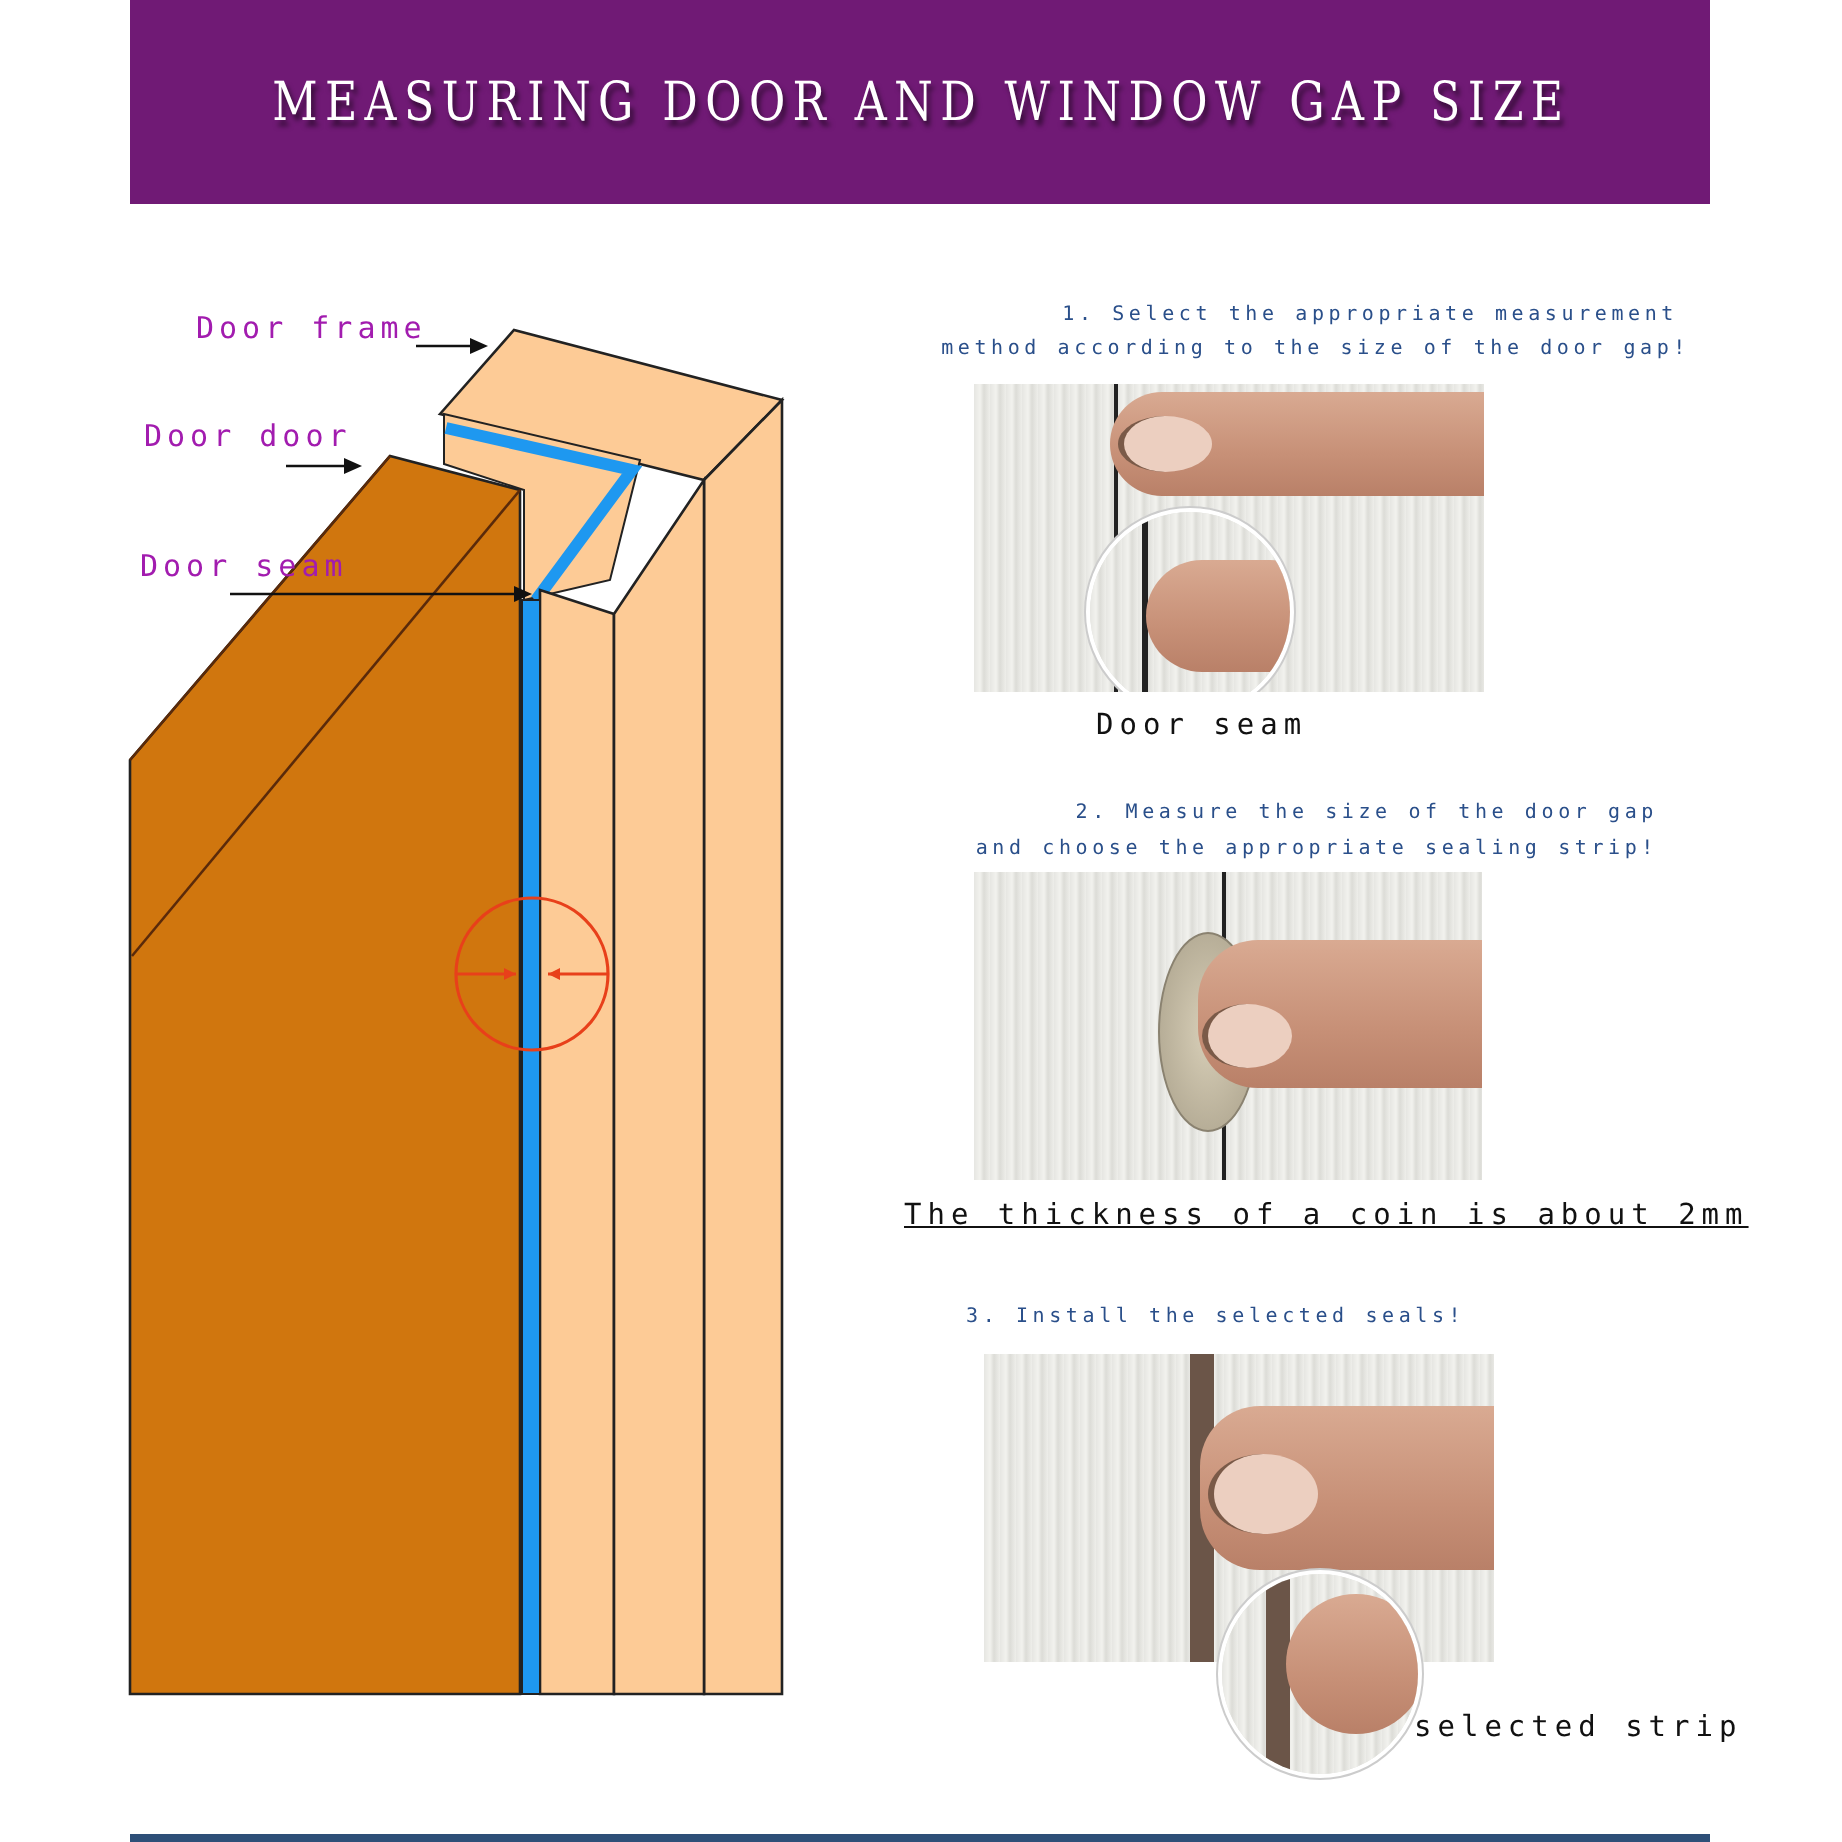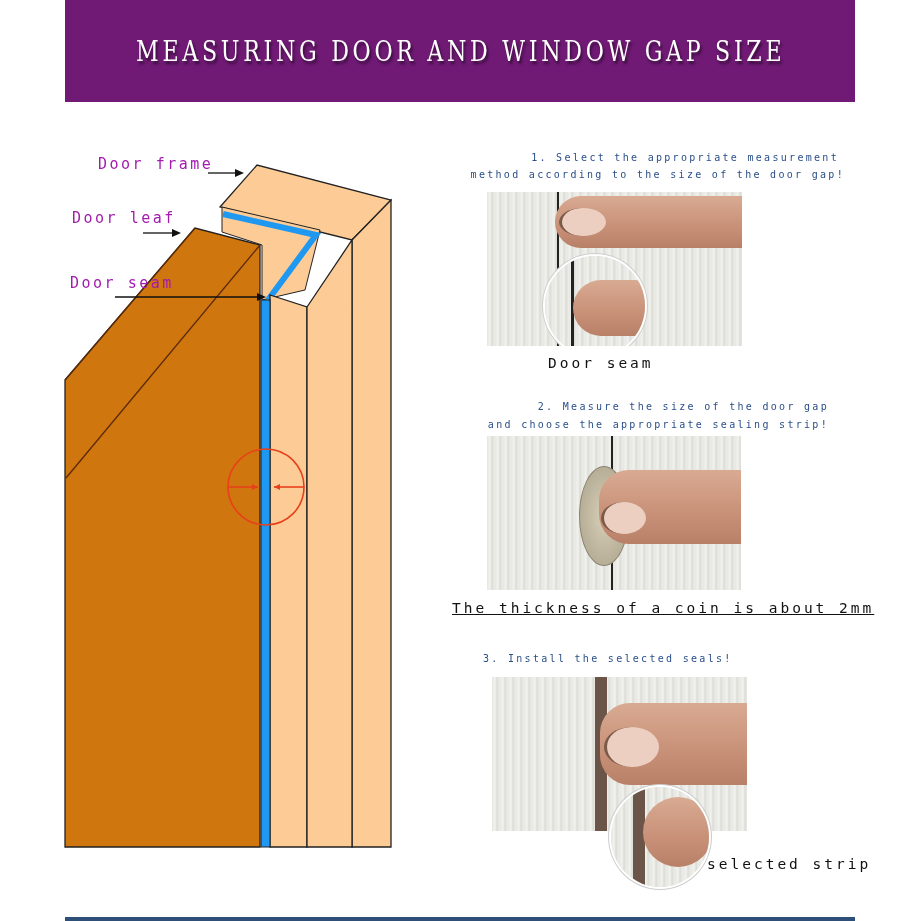--- a/index.html
+++ b/index.html
@@ -54,21 +54,21 @@
 
   <line x1="208" y1="173" x2="236" y2="173" stroke="#111" stroke-width="1.3"></line>
   <polygon points="244,173 235,169 235,177" fill="#111"></polygon>
   <line x1="143" y1="233" x2="173" y2="233" stroke="#111" stroke-width="1.3"></line>
   <polygon points="181,233 172,229 172,237" fill="#111"></polygon>
   <line x1="115" y1="297" x2="258" y2="297" stroke="#111" stroke-width="1.3"></line>
   <polygon points="266,297 257,293 257,301" fill="#111"></polygon>
 </svg>
 
 <div class="lbl" style="left:98px;top:155px;">Door frame</div>
-<div class="lbl" style="left:72px;top:209px;">Door leaf</div>
+<div class="lbl" style="left:72px;top:209px;">Door door</div>
 <div class="lbl" style="left:70px;top:274px;">Door seam</div>
 
 <div class="step" style="right:82px;top:149px;">1. Select the appropriate measurement</div>
 <div class="step" style="right:76px;top:166px;">method according to the size of the door gap!</div>
 <div class="photo" style="left:487px;top:192px;width:255px;height:154px;">
   <div class="wood"></div>
   <div class="seam" style="left:70px;"></div>
   <div class="finger" style="left:68px;top:4px;width:190px;height:52px;"></div>
   <div class="nail" style="left:72px;top:16px;width:44px;height:28px;"></div>
   <div class="loupe" style="left:56px;top:62px;width:100px;height:100px;">

